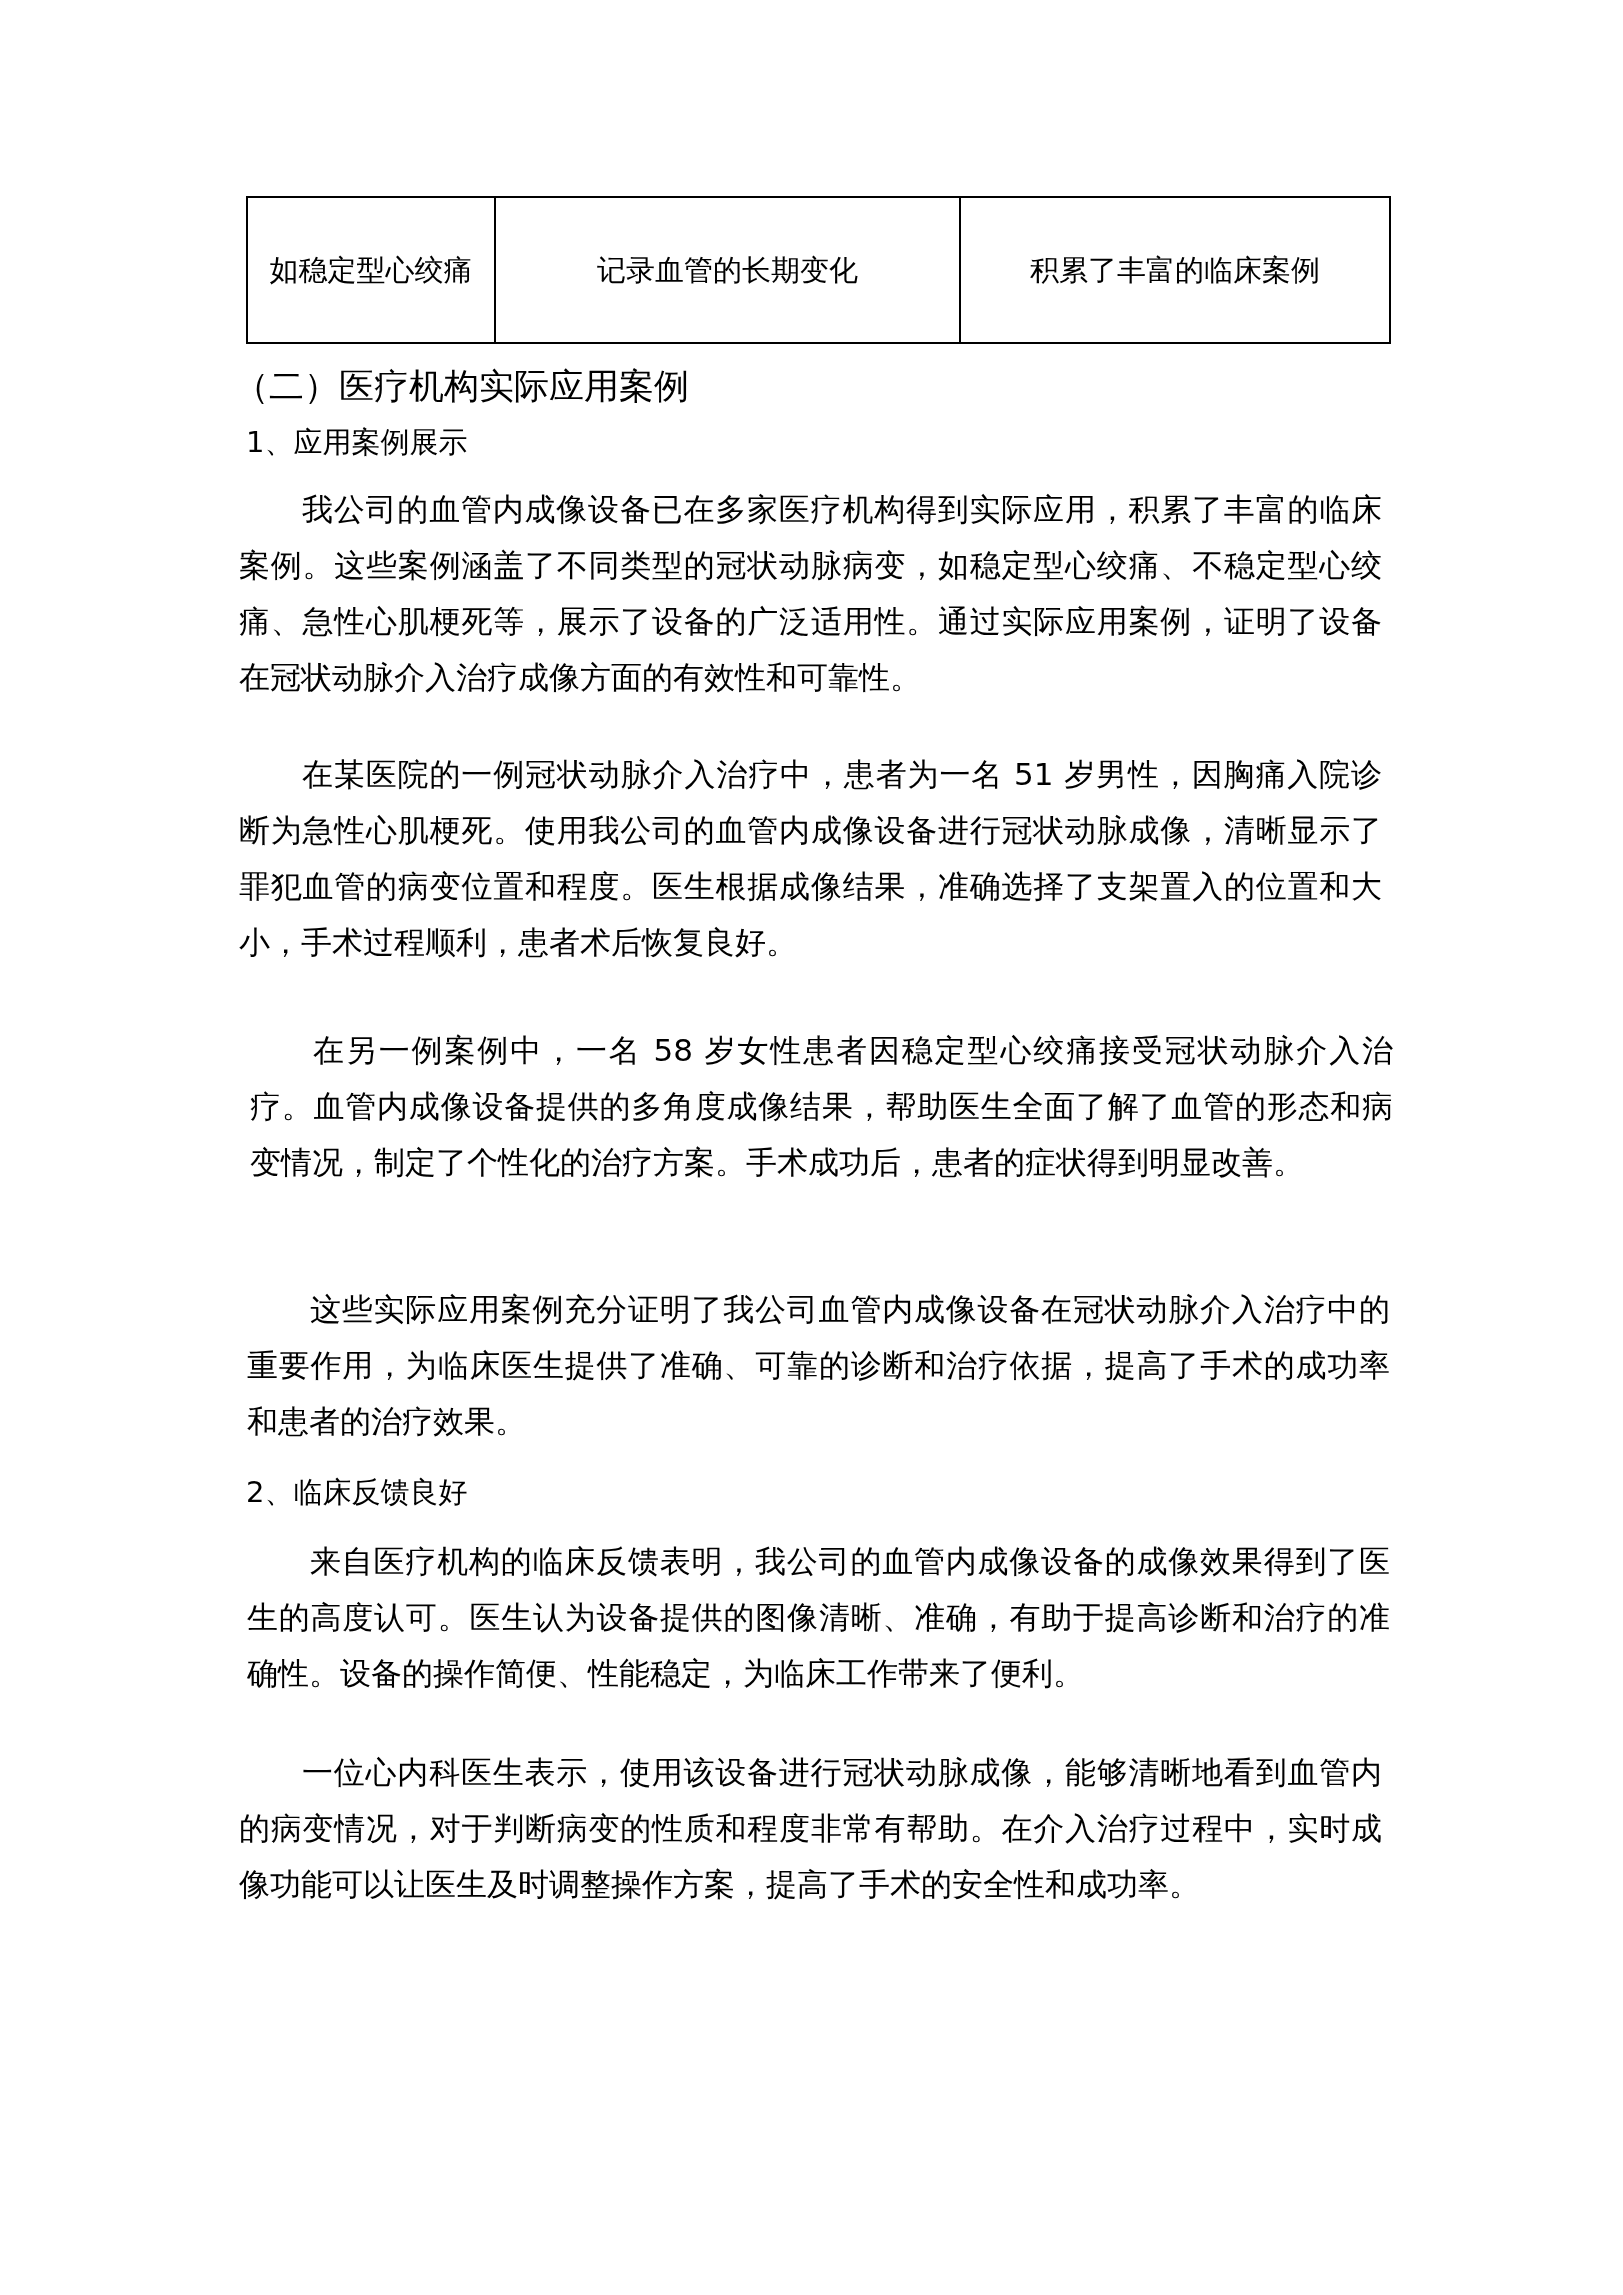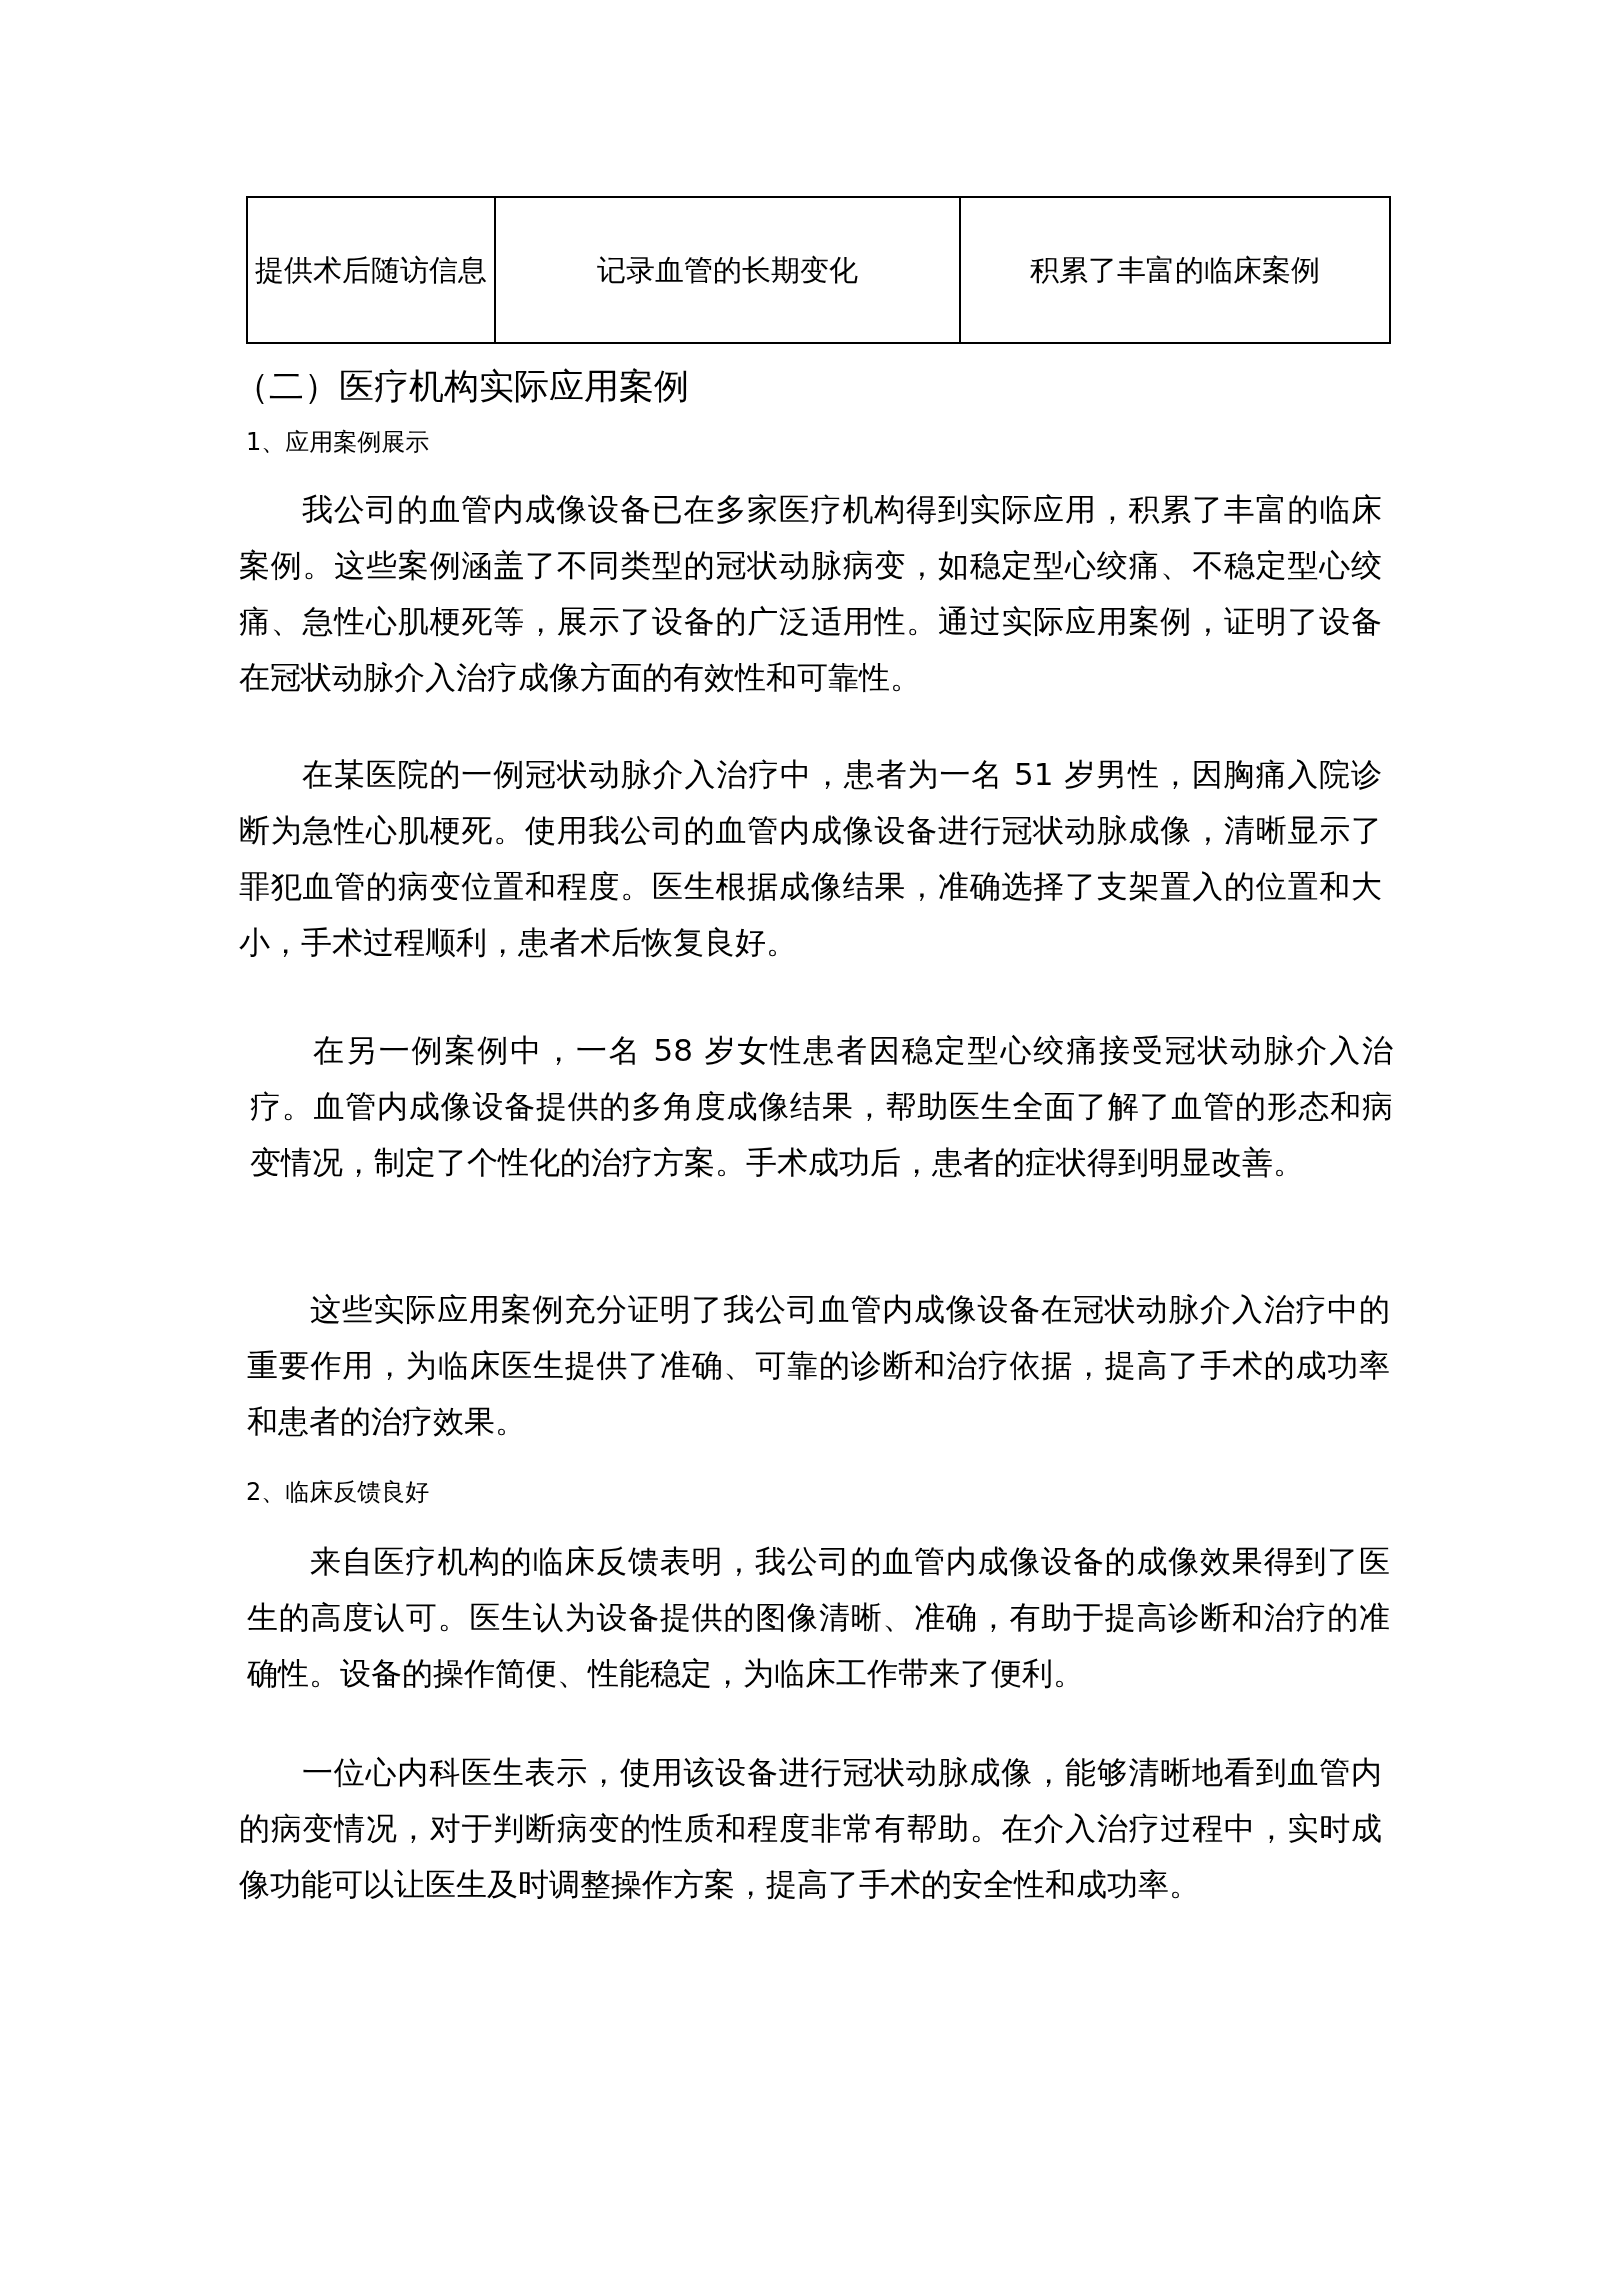--- a/index.html
+++ b/index.html
@@ -17,21 +17,21 @@
     border: 2px solid #000; text-align: center; vertical-align: middle;
     font-size: 29px; line-height: 55px; padding: 0 5.2px; height: 144px;
     font-family: "DejaVu Sans", "Liberation Sans", sans-serif;
   }
   table.tbl tr { border-top: 2.6px solid #000; border-bottom: 2.6px solid #000; }
   .h2 {
     position: absolute; left: 234px; top: 360px; font-size: 35px;
     font-family: "DejaVu Sans", "Liberation Sans", sans-serif; line-height: 52px;
   }
   .h3 {
-    position: absolute; left: 246px; top: 419px; font-size: 24px;
+    position: absolute; left: 246px; top: 419px; font-size: 29px;
     font-family: "DejaVu Sans", "Liberation Sans", sans-serif; line-height: 46px;
   }
   .para {
     position: absolute; left: 239px; width: 1143px;
     font-size: 31px; line-height: 56px; text-indent: 63px;
     text-align: justify;
     font-family: "DejaVu Sans", "Liberation Sans", sans-serif;
   }
   .p1 { top: 481px; }
   .p2 { top: 746px; }
@@ -47,21 +47,21 @@
 <div class="page">
 
   <table class="tbl">
     <colgroup>
       <col style="width:248px">
       <col style="width:465px">
       <col style="width:430px">
     </colgroup>
     <tbody>
         <tr>
-      <td>提供术后随访信息</td>
+      <td>如稳定型心绞痛</td>
       <td>记录血管的长期变化</td>
       <td>积累了丰富的临床案例</td>
     </tr>
   </tbody>
     </table>
 
   <div class="h2">（二）医疗机构实际应用案例</div>
 
   <div class="h3">1、应用案例展示</div>
 

